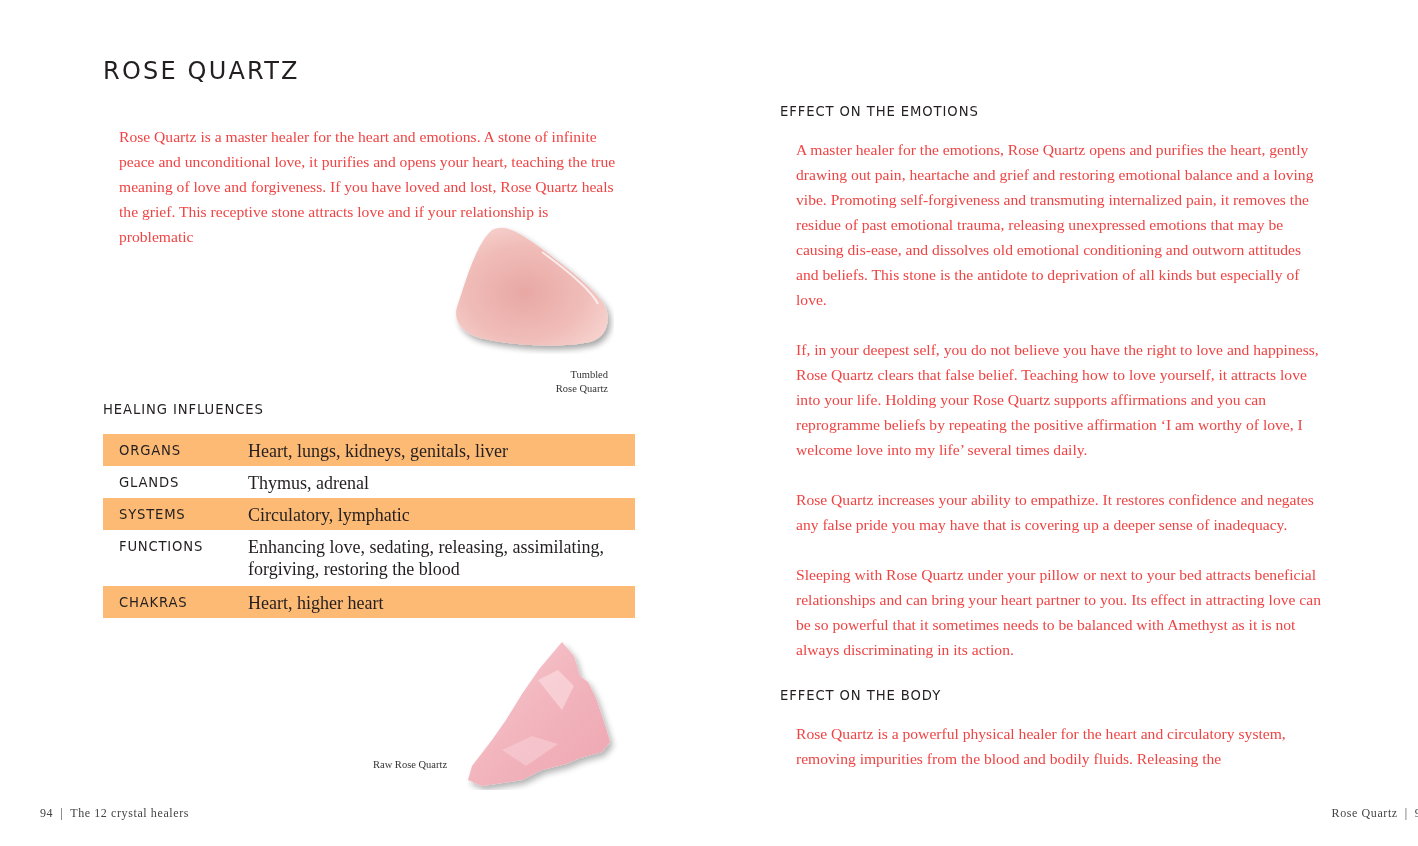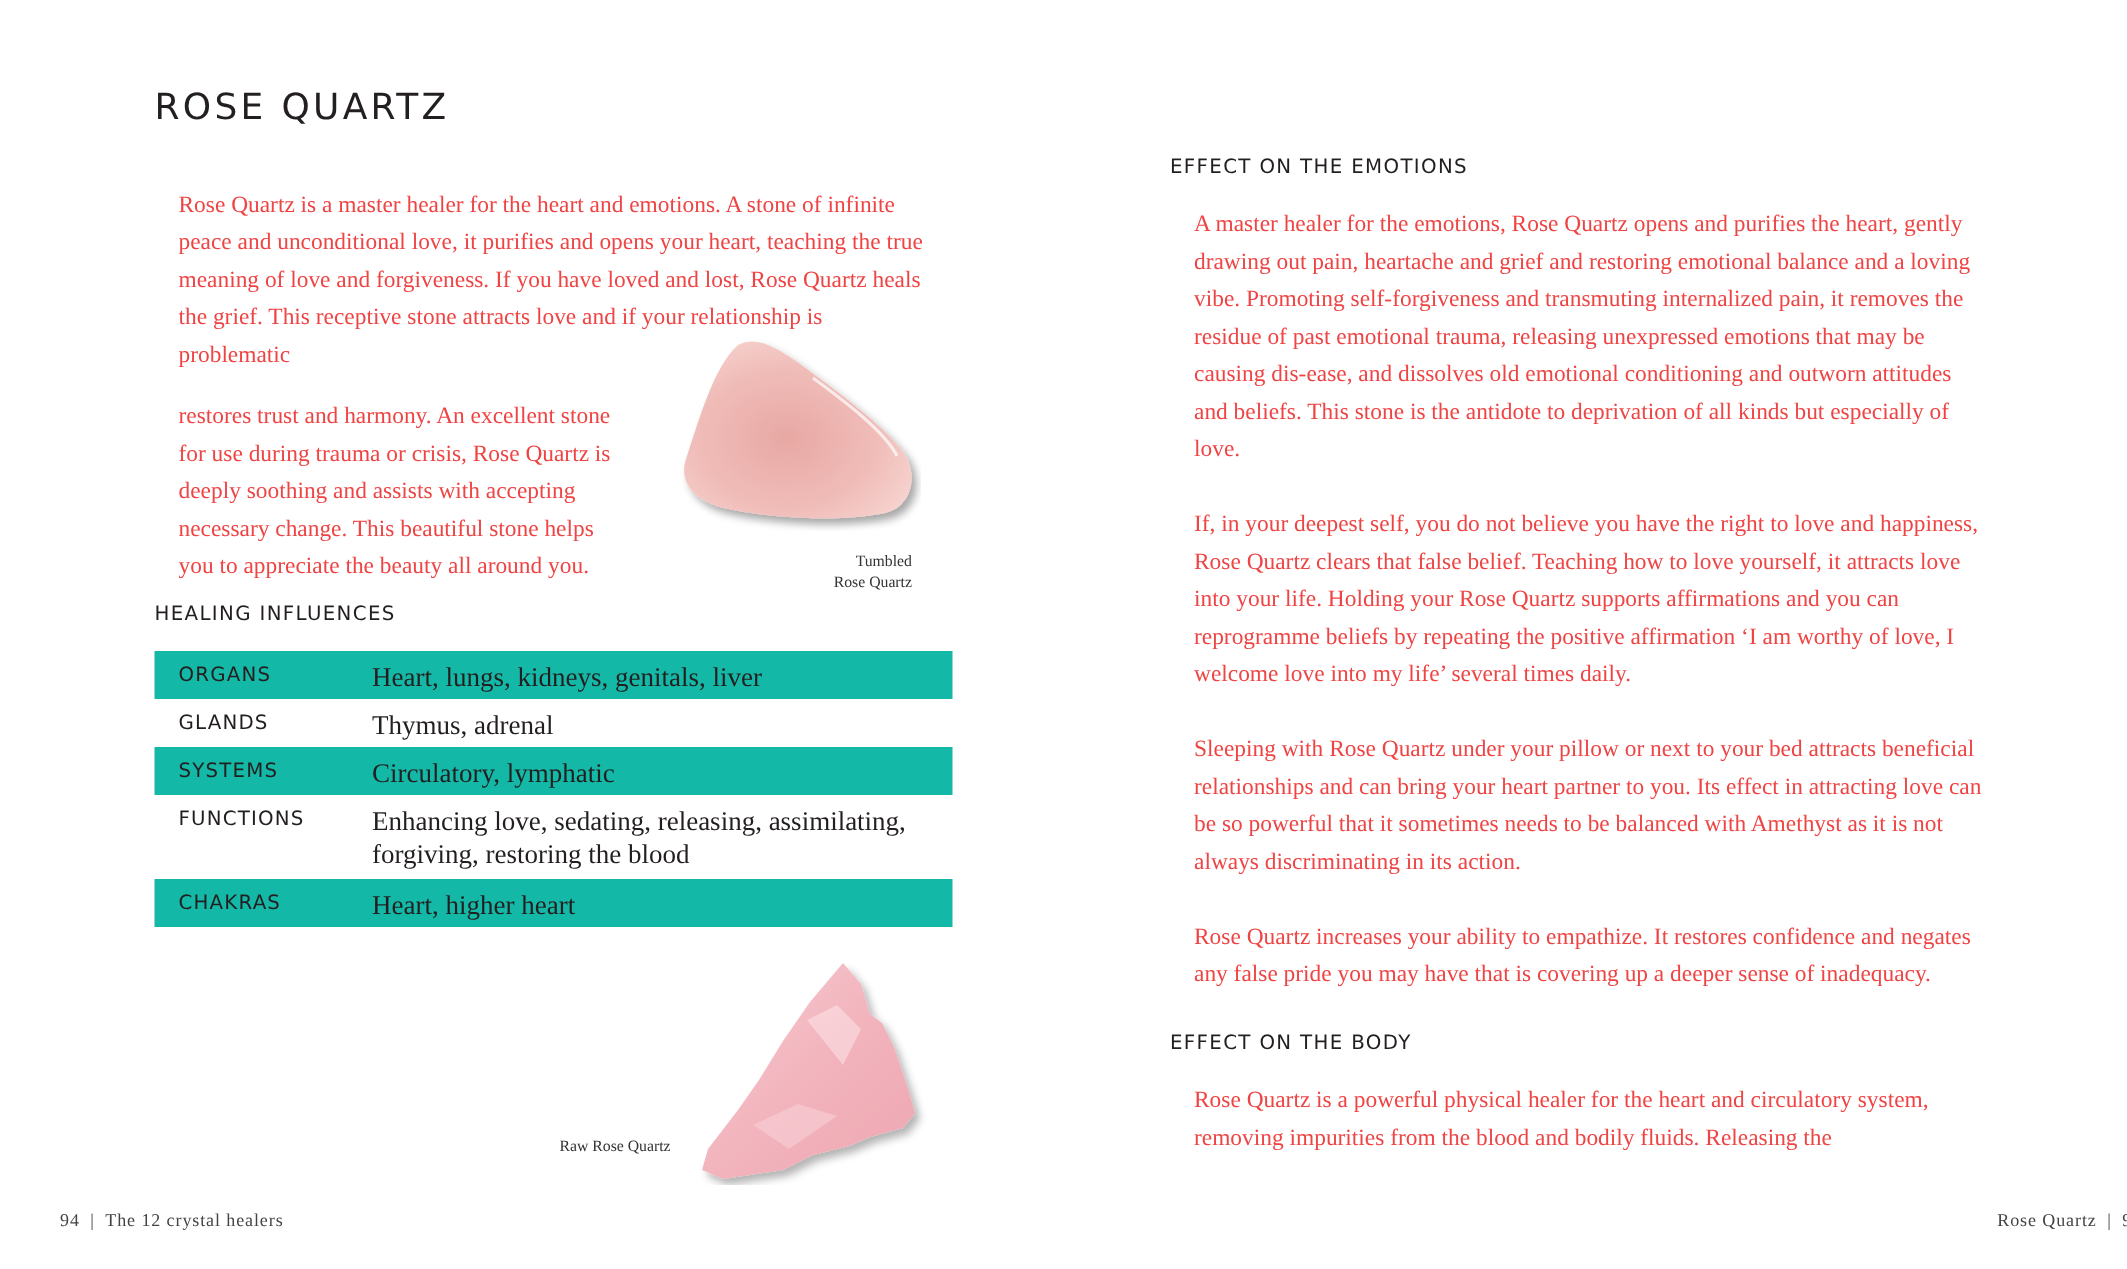--- a/index.html
+++ b/index.html
@@ -93,21 +93,21 @@
       top: 434px;
       width: 532px;
       border-collapse: collapse;
     }
     .healing-table td {
       vertical-align: top;
       padding: 0;
     }
     .healing-row { height: 31px; }
     .healing-row.tall { height: 56px; }
-    .healing-row.pink td { background: #14b8a6; }
+    .healing-row.pink td { background: #fdba74; }
     .row-label {
       width: 129px;
       padding-left: 16px !important;
       font-family: "DejaVu Sans", sans-serif;
       font-size: 13.2px;
       letter-spacing: 0.8px;
       line-height: 31px;
       padding-top: 1px !important;
     }
     .row-value {
@@ -148,21 +148,20 @@
     .right-col .para { margin-bottom: 25px; }
   </style>
 </head>
 <body>
 
 <div class="page page-left">
   <h1 class="title">ROSE QUARTZ</h1>
 
   <div class="intro">
     <p class="body-text intro-wide">Rose Quartz is a master healer for the heart and emotions. A stone of infinite peace and unconditional love, it purifies and opens your heart, teaching the true meaning of love and forgiveness. If you have loved and lost, Rose Quartz heals the grief. This receptive stone attracts love and if your relationship is problematic</p>
-    <p class="body-text intro-narrow">restores trust and harmony. An excellent stone for use during trauma or crisis, Rose Quartz is deeply soothing and assists with accepting necessary change. This beautiful stone helps you to appreciate the beauty all around you.</p>
   </div>
 
   <svg class="stone-tumbled" viewBox="0 0 162 130">
     <defs>
       <radialGradient id="tg" cx="45%" cy="55%" r="65%">
         <stop offset="0%" stop-color="#e8a8a4"></stop>
         <stop offset="60%" stop-color="#f0bcb8"></stop>
         <stop offset="100%" stop-color="#f7d4d0"></stop>
       </radialGradient>
       <filter id="tshadow" x="-20%" y="-20%" width="140%" height="140%">
@@ -242,22 +241,22 @@
   <div class="footer footer-left">
     <span>94</span><span class="sep">|</span><span>The 12 crystal healers</span>
   </div>
 </div>
 
 <div class="page page-right">
   <div class="right-col">
     <h2 class="section-head">EFFECT ON THE EMOTIONS</h2>
     <p class="body-text para">A master healer for the emotions, Rose Quartz opens and purifies the heart, gently drawing out pain, heartache and grief and restoring emotional balance and a loving vibe. Promoting self-forgiveness and transmuting internalized pain, it removes the residue of past emotional trauma, releasing unexpressed emotions that may be causing dis-ease, and dissolves old emotional conditioning and outworn attitudes and beliefs. This stone is the antidote to deprivation of all kinds but especially of love.</p>
     <p class="body-text para">If, in your deepest self, you do not believe you have the right to love and happiness, Rose Quartz clears that false belief. Teaching how to love yourself, it attracts love into your life. Holding your Rose Quartz supports affirmations and you can reprogramme beliefs by repeating the positive affirmation ‘I am worthy of love, I welcome love into my life’ several times daily.</p>
+    <p class="body-text para">Rose Quartz increases your ability to empathize. It restores confidence and negates any false pride you may have that is covering up a deeper sense of inadequacy.</p>
     <p class="body-text para">Sleeping with Rose Quartz under your pillow or next to your bed attracts beneficial relationships and can bring your heart partner to you. Its effect in attracting love can be so powerful that it sometimes needs to be balanced with Amethyst as it is not always discriminating in its action.</p>
-    <p class="body-text para">Rose Quartz increases your ability to empathize. It restores confidence and negates any false pride you may have that is covering up a deeper sense of inadequacy.</p>
     <h2 class="section-head">EFFECT ON THE BODY</h2>
     <p class="body-text">Rose Quartz is a powerful physical healer for the heart and circulatory system, removing impurities from the blood and bodily fluids. Releasing the</p>
   </div>
 
   <div class="footer footer-right">
     <span>Rose Quartz</span><span class="sep">|</span><span>95</span>
   </div>
 </div>
 
 </body></html>

